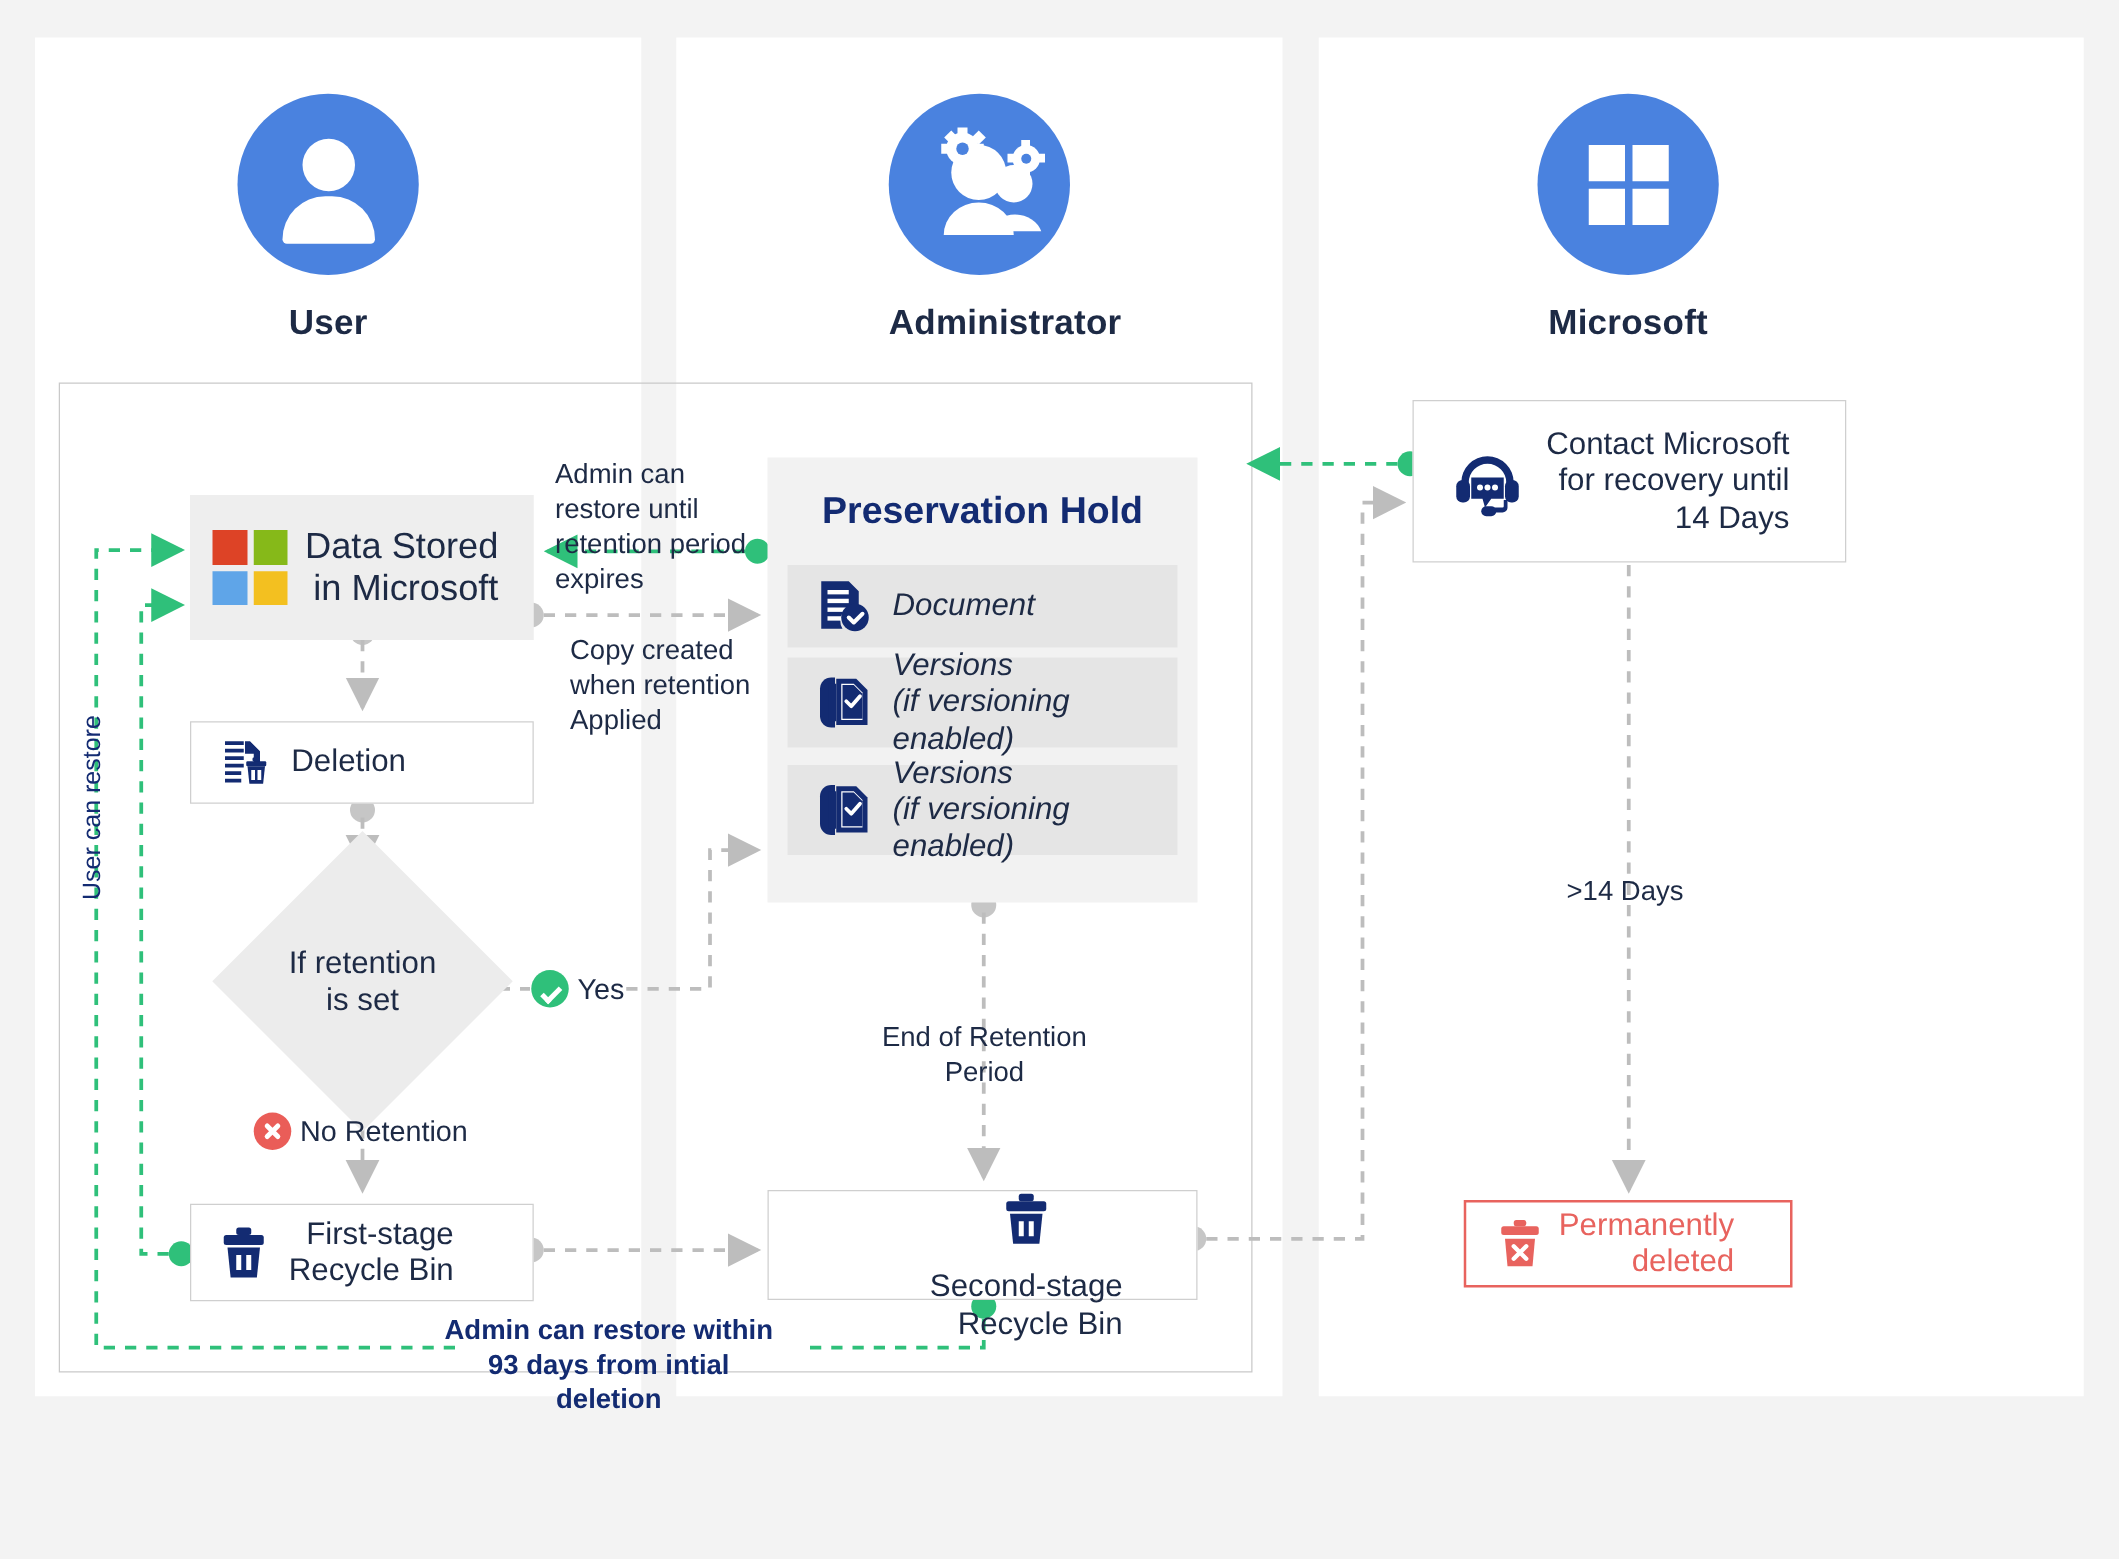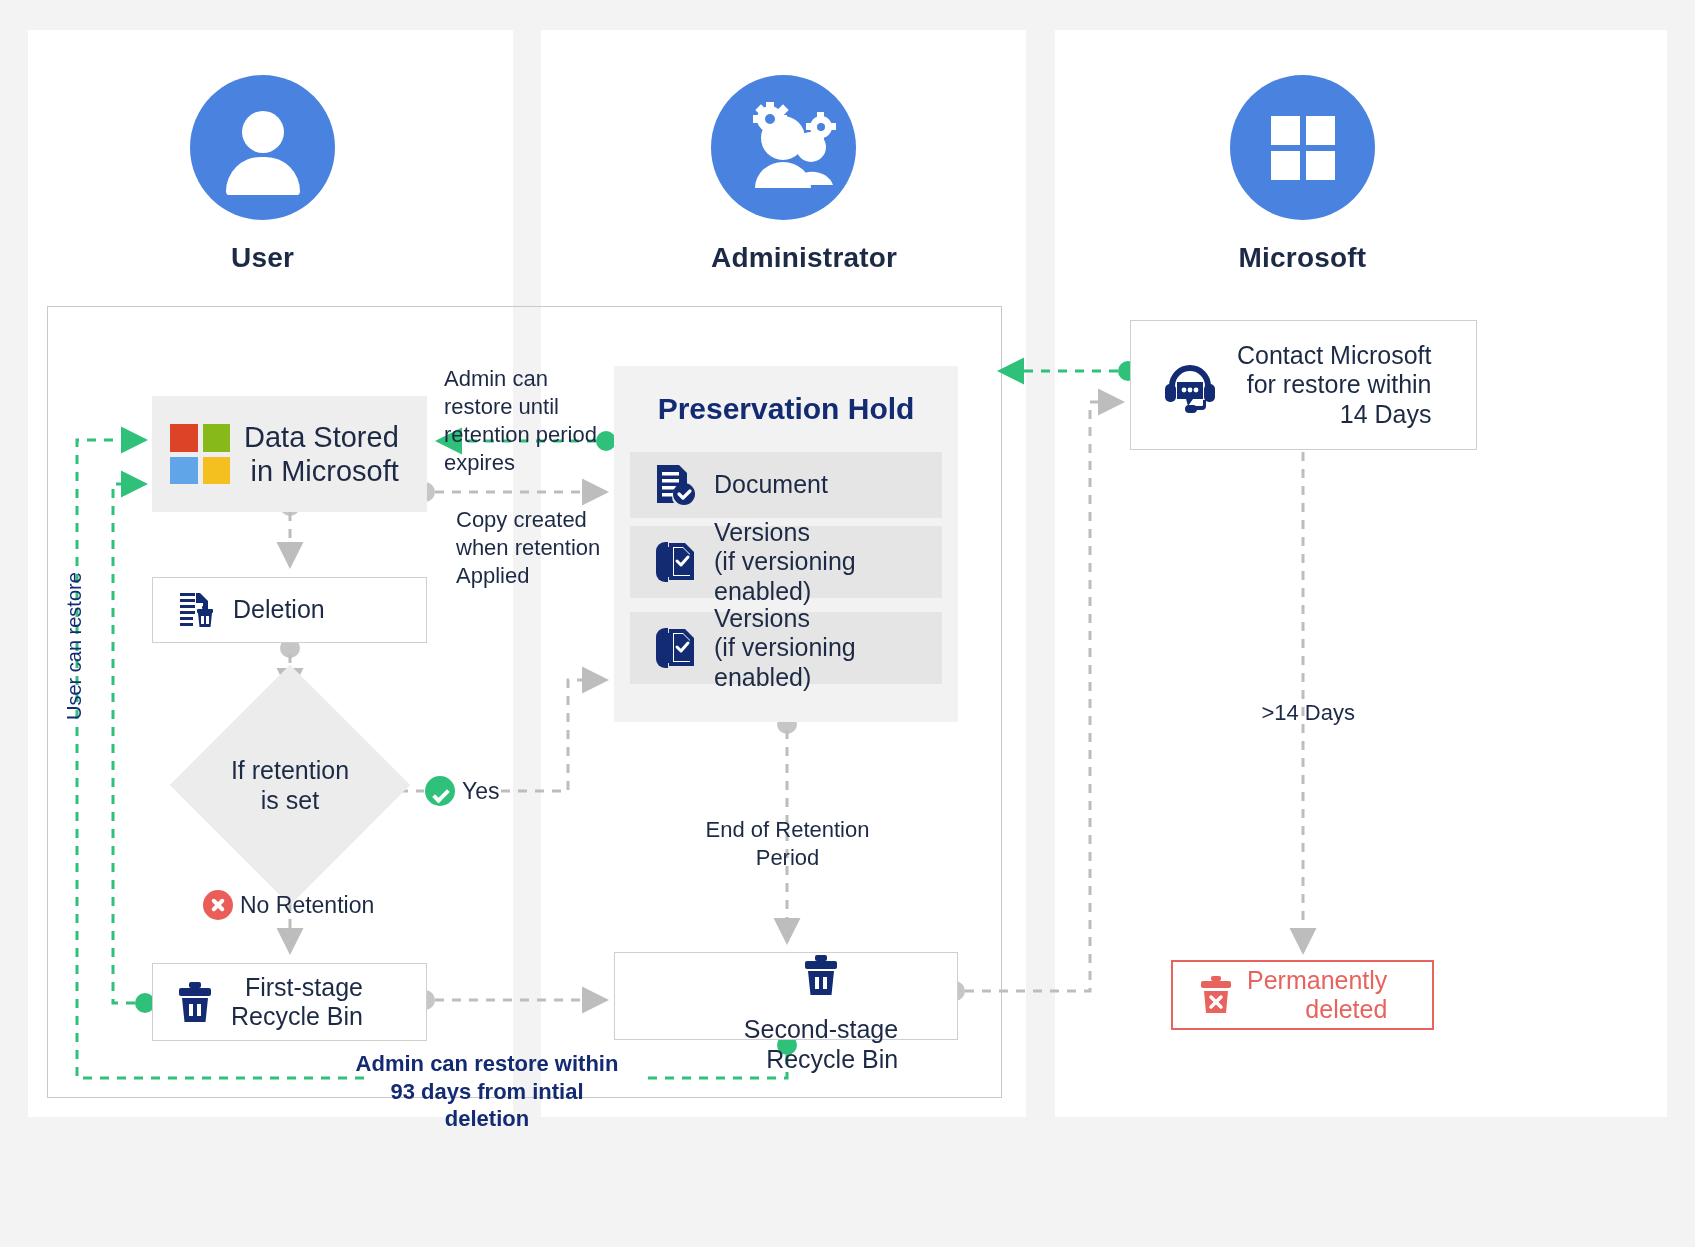--- a/index.html
+++ b/index.html
@@ -72,31 +72,31 @@
 
   
   #hold{position:absolute;left:614px;top:366px;width:344px;height:356px;background:#f2f2f2;}
   #hold-title{position:absolute;left:0;right:0;top:26px;text-align:center;
               font-size:30px;font-weight:bold;color:#132b72;}
   .hold-row{position:absolute;left:16px;width:312px;height:66px;background:#e5e5e5;
             display:flex;align-items:center;padding-left:24px;gap:18px;box-sizing:border-box;}
   #hold-r0{top:86px;}
   #hold-r1{top:160px;height:72px;}
   #hold-r2{top:246px;height:72px;}
-  .hold-row .lbl{font-size:25px;color:#1d2a45;line-height:1.18;}
+  .hold-row .lbl{font-size:25px;color:#1d2a45;line-height:1.18;font-style:italic;}
 
   
   svg.wires{position:absolute;left:0;top:0;width:1695px;height:1247px;pointer-events:none;}
 
   
   .note{position:absolute;font-size:22px;color:#1d2a45;line-height:1.28;}
   #note-admin-restore{left:444px;top:365px;width:175px;}
   #note-copy{left:456px;top:506px;width:165px;}
   #note-eorp{left:680px;top:816px;width:215px;text-align:center;}
-  #note-14d{left:1245px;top:699px;width:110px;text-align:right;}
+  #note-14d{left:1245px;top:699px;width:110px;text-align:center;}
   #note-93{left:348px;top:1050px;width:278px;text-align:center;font-size:22px;
            font-weight:bold;color:#132b72;line-height:1.25;}
   #note-usercan{position:absolute;left:63px;top:720px;width:200px;
                 transform:rotate(-90deg);transform-origin:left top;
                 font-size:20px;color:#132b72;white-space:nowrap;}
 
   
   .chip{position:absolute;display:flex;align-items:center;gap:7px;
         font-size:23px;color:#1d2a45;}
   #chip-yes{left:425px;top:776px;}
@@ -309,21 +309,21 @@
         <path class="navy" d="M16 26h26v17H32l-5 7-2-7h-9z"></path>
         <circle cx="23" cy="34" r="2.4" fill="#fff"></circle>
         <circle cx="29" cy="34" r="2.4" fill="#fff"></circle>
         <circle cx="35" cy="34" r="2.4" fill="#fff"></circle>
         <path class="navy" d="M45 44v6a4 4 0 0 1-4 4h-7v-4h7a1 1 0 0 0 1-1v-5z"></path>
         <rect class="navy" x="24" y="49" width="12" height="8" rx="4"></rect>
       </svg>
     </span>
     <span class="lbl">
       <span>Contact Microsoft</span><br>
-      <span>for restore within</span><br>
+      <span>for recovery until</span><br>
       <span>14 Days</span>
     </span>
   </div>
 
   <div class="box" id="box-perm">
     <span class="icon">
       <svg width="34" height="40" viewBox="0 0 34 40">
         <rect x="12" y="1" width="10" height="5" rx="2" fill="#e8635e"></rect>
         <rect x="2" y="6" width="30" height="7" rx="2" fill="#e8635e"></rect>
         <path d="M5 16h24l-2 22H7z" fill="#e8635e"></path>

